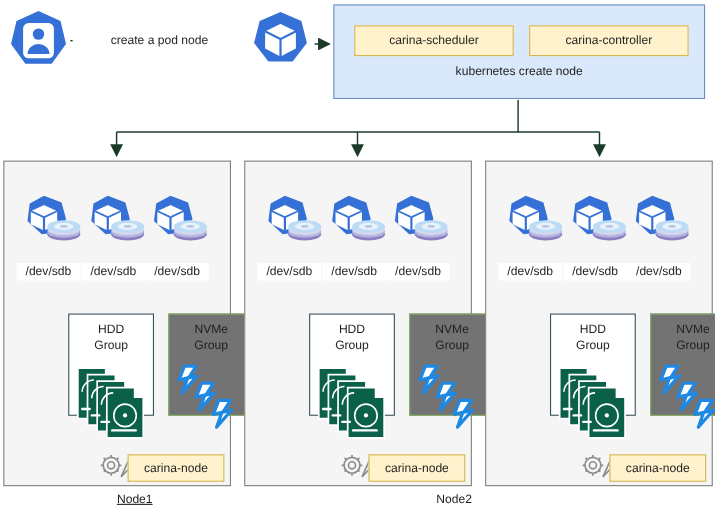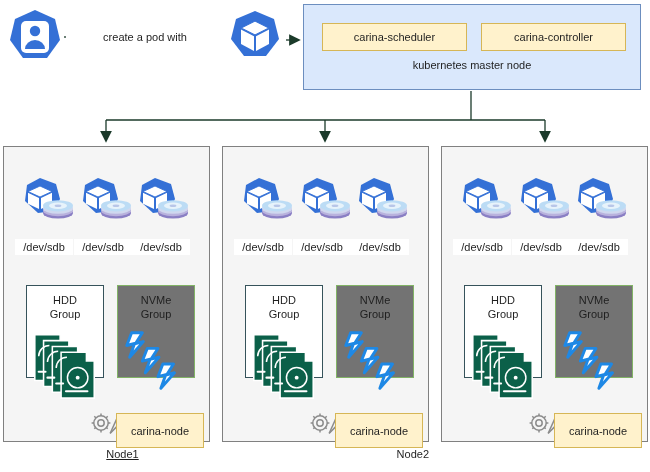--- a/index.html
+++ b/index.html
@@ -62,34 +62,34 @@
   
   .dev-label{
     position:absolute;top:92px;width:58px;height:16px;
     display:flex;align-items:center;justify-content:center;
     font-size:11px;background:#ffffff;color:#1f1f1f;white-space:nowrap;
   }
   .dev-a{left:11px;} .dev-b{left:70px;} .dev-c{left:128px;}
 
   
   .grp{
-    position:absolute;top:138px;width:78px;height:93px;box-sizing:border-box;
+    position:absolute;top:138px;width:78px;height:93px;box-sizing:border-box;margin-left:36px;
   }
   .grp-hdd{left:22px;background:#ffffff;border:1px solid #36535b;}
   .grp-nvme{left:113px;background:#737373;border:1px solid #82b366;}
   .grp-title{
     position:absolute;left:0;top:7px;width:100%;text-align:center;
     font-size:11px;line-height:14px;color:#1f1f1f;
   }
   .grp-art{position:absolute;left:0;top:42px;width:100%;height:72px;}
 
   
   .carina-badge-wrap{position:absolute;left:84px;top:264px;width:118px;height:24px;}
   .carina-badge-box{
-    position:absolute;left:28px;top:2px;width:88px;height:35px;
+    position:absolute;left:28px;top:2px;width:88px;height:25px;
     background:#fff2cc;border:1px solid #d6b656;box-sizing:border-box;
     display:flex;align-items:center;justify-content:center;
     font-size:11px;color:#1f1f1f;
   }
   .tool-icon{position:absolute;left:0;top:0;width:44px;height:24px;}
 
   #connectors{left:0;top:0;width:650px;height:472px;pointer-events:none;}
 </style>
 </head>
 <body>
@@ -219,31 +219,31 @@
     <path d="M598 222 L598 238"></path>
     <path d="M598 254 L598 262 L591 262 L591 279" marker-end="url(#arw)"></path>
   </g>
 </svg>
 
 <svg class="abs" id="user-icon">
   <use href="#sym-user"></use>
 </svg>
 
 <div class="abs" id="flow-label">
-  <span>create a pod with</span>
+  <span>create a pod node</span>
 </div>
 
 <svg class="abs" id="k8s-cube-icon">
   <use href="#sym-cube"></use>
 </svg>
 
 <div class="abs" id="master-node">
   <div class="master-proc" id="carina-controller">carina-controller</div>
   <div class="master-proc" id="carina-scheduler">carina-scheduler</div>
-  <div id="master-node-label">kubernetes master node</div>
+  <div id="master-node-label">kubernetes create node</div>
 </div>
 
 <div class="abs node-card" id="node-1">
   <svg class="pod-icon pod-a">
       <use href="#sym-pod-disk"></use>
     </svg>
   <svg class="pod-icon pod-b">
       <use href="#sym-pod-disk"></use>
     </svg>
   <svg class="pod-icon pod-c">

